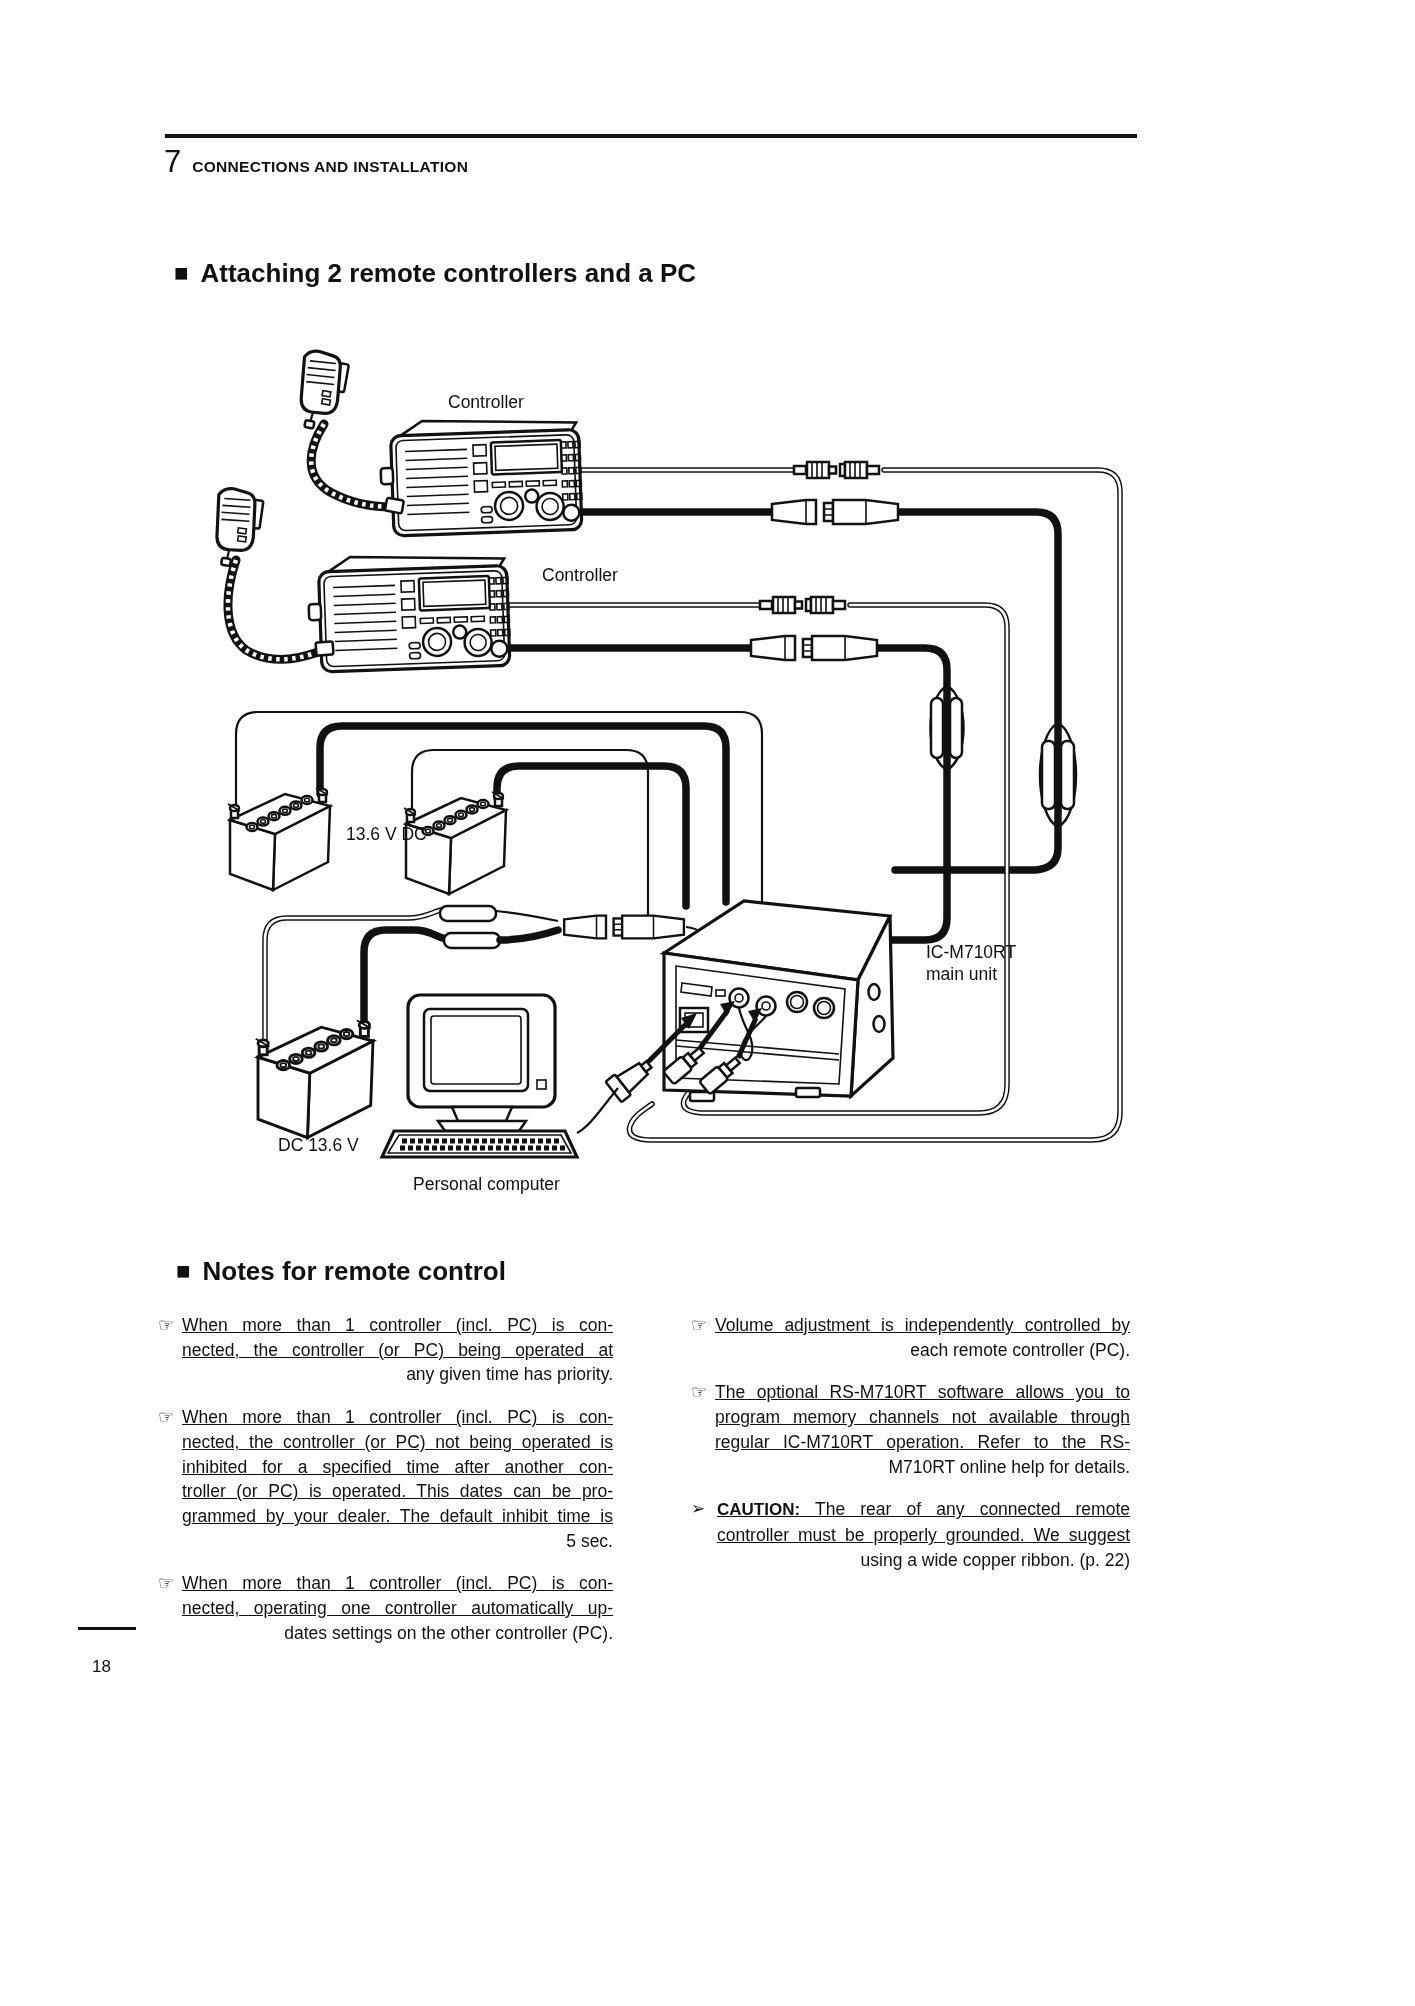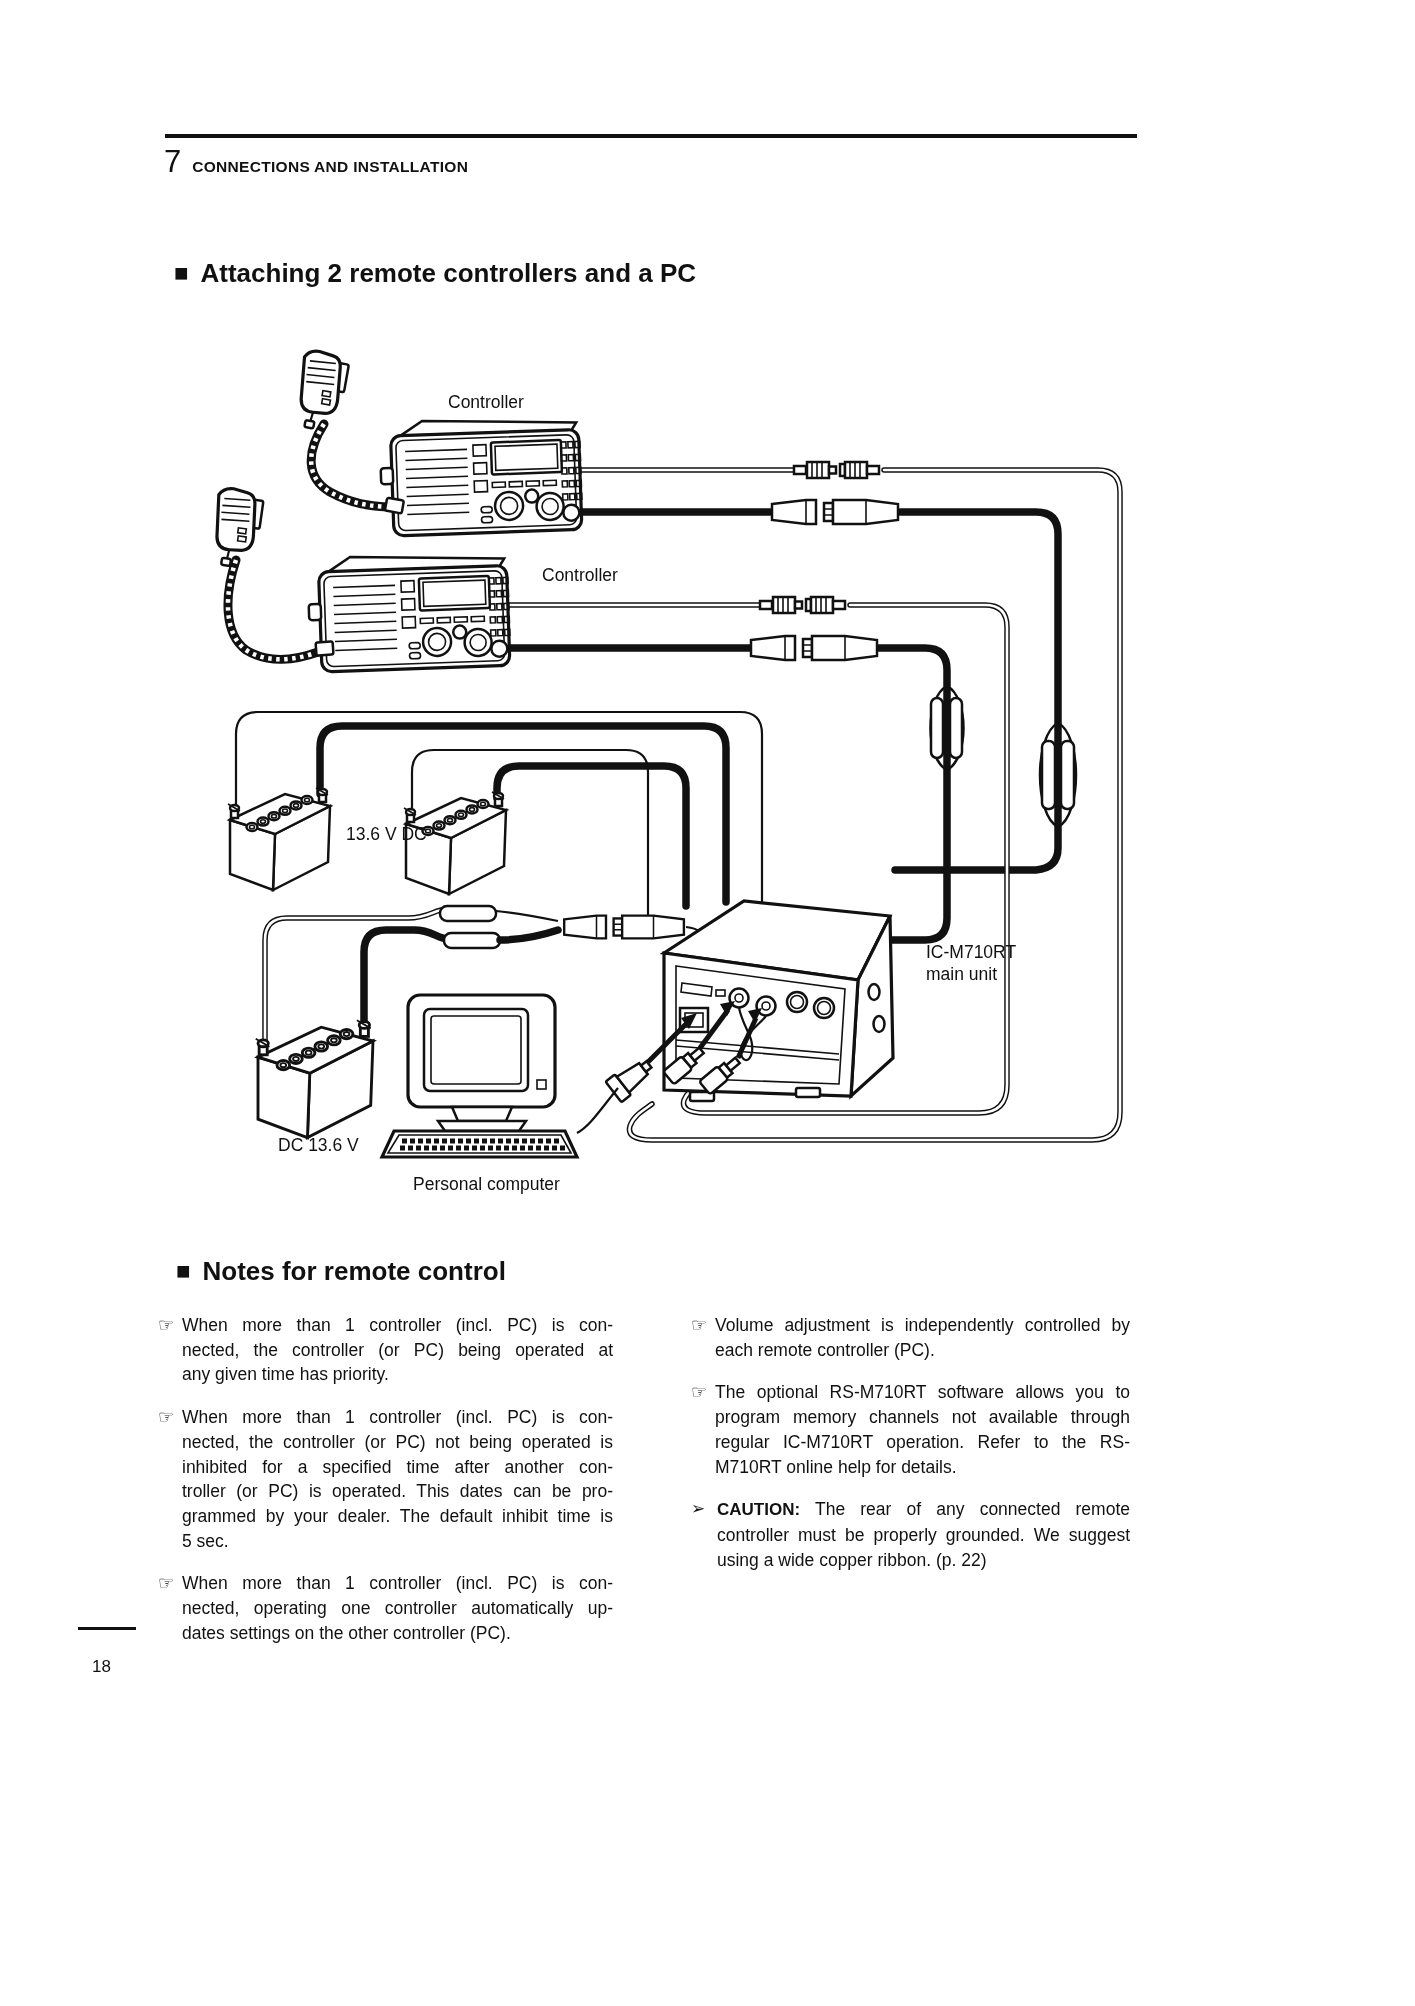--- a/index.html
+++ b/index.html
@@ -15,22 +15,22 @@
   .h1{display:flex;align-items:center;gap:12px;font-size:26px;font-weight:bold;}
   .h1 .sq{font-size:24px;line-height:1;transform:translateY(-1px);}
   #sec1{left:174px;top:258px;}
   #sec2{left:176px;top:1256px;}
   
   .col{position:absolute;font-size:17.5px;line-height:24.7px;}
   #colL{left:160px;width:453px;top:1313px;}
   #colR{left:693px;width:437px;top:1313px;}
   .note{position:relative;padding-left:22px;margin-bottom:18px;}
   .note .glyph{position:absolute;left:-2px;top:0px;font-size:18px;}
-  .jl{text-align:justify;text-align-last:justify;}
-  .ll{text-align:left;}
+  .jl{text-align:justify;text-align-last:justify;text-decoration:underline;}
+  .ll{text-align:right;}
   .caution{position:relative;padding-left:24px;margin-top:17px;}
   .caution .arr{position:absolute;left:-2px;top:0px;font-size:17px;font-weight:bold;}
   .caution .cl{font-weight:bold;font-size:17px;}
   
   #pg-rule{left:78px;top:1627px;width:58px;height:2.5px;background:#111;}
   #pg-num{left:92px;top:1633px;font-size:17px;margin-top:24px;}
   
   #diag{left:140px;top:330px;}
   .shape{fill:#fff;stroke:#111;stroke-width:2.5;}
   .shape3{fill:#fff;stroke:#111;stroke-width:3.2;}

